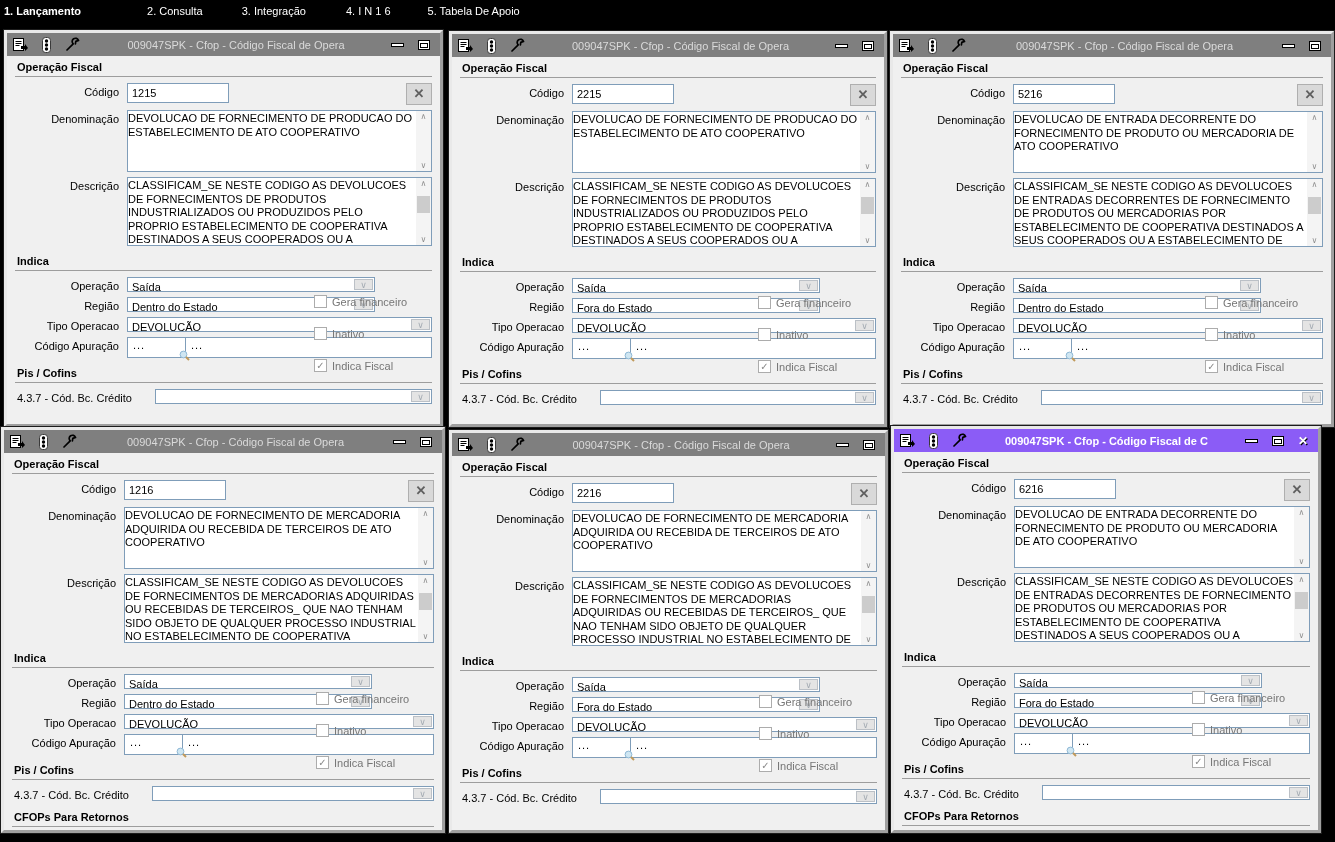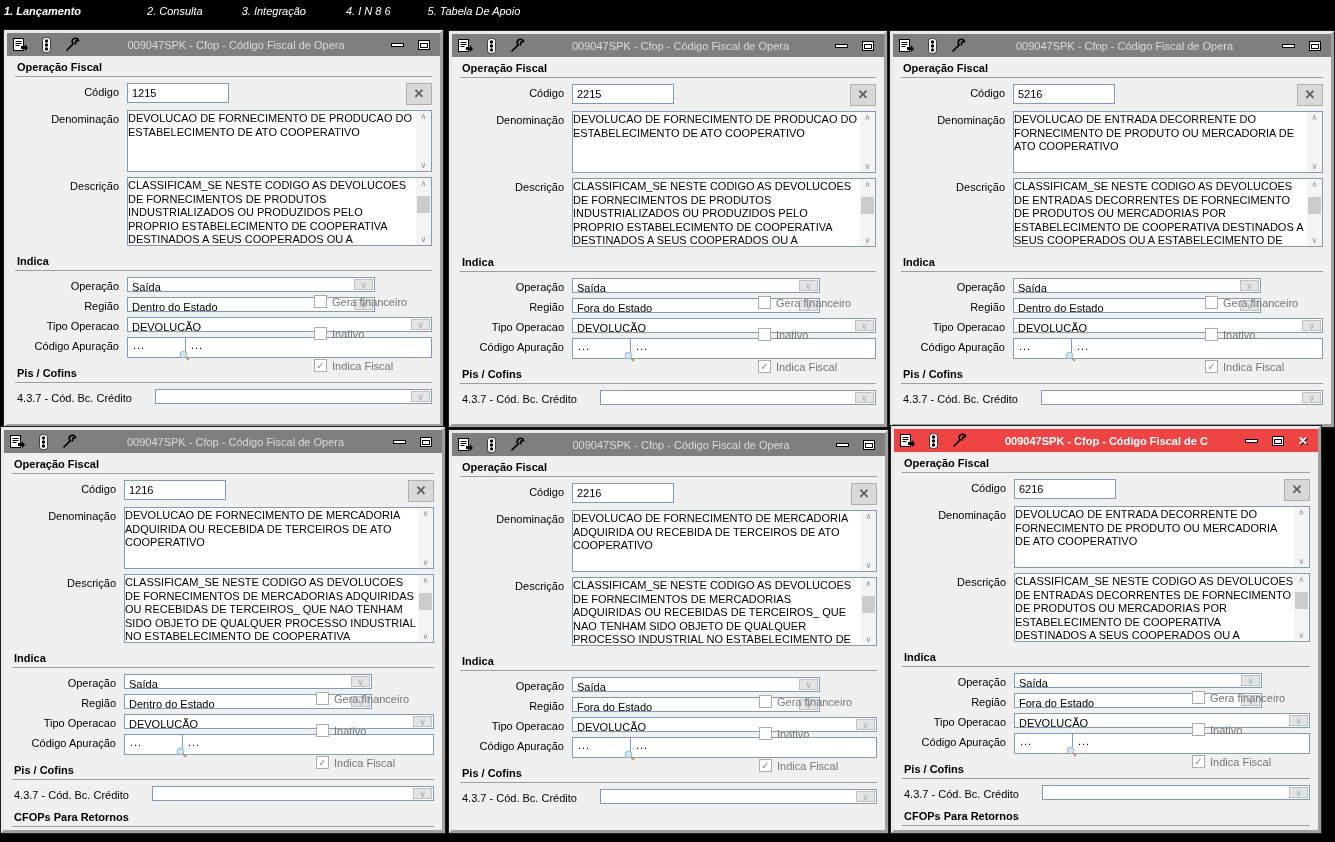--- a/index.html
+++ b/index.html
@@ -2,39 +2,39 @@
 <html><head>
 <meta charset="utf-8">
 <style>
   * { margin:0; padding:0; box-sizing:border-box; }
   html,body { width:1335px; height:842px; background:#000; overflow:hidden;
     font-family:"Liberation Sans", sans-serif; font-size:11px; color:#000; }
 
   
   .menubar { position:absolute; left:0; top:0; width:100%; height:22px;
     background:#000; display:flex; align-items:center; color:#fff; }
-  .menu-item { padding:0 2px; white-space:nowrap; cursor:default;font-style:italic; }
+  .menu-item { padding:0 2px; white-space:nowrap; cursor:default; }
   .mi0 { margin-left:2px; font-weight:bold; }
   .mi1 { margin-left:62px; } .mi2 { margin-left:35px; }
   .mi3 { margin-left:36px; } .mi4 { margin-left:33px; }
 
   
   .mdi-window { position:absolute; background:#F0F0F0;
     border:3px solid #E9E9E9; border-right-color:#9F9F9F; border-bottom-color:#9F9F9F;
     outline:1px solid #1c1c1c; overflow:hidden; }
   .w0 { left:4px;   top:30px;  width:439px; height:397px; }
   .w1 { left:449px; top:31px;  width:438px; height:396px; }
   .w2 { left:890px; top:31px;  width:444px; height:396px; }
   .w3 { left:1px;   top:427px; width:444px; height:406px; }
   .w4 { left:449px; top:430px; width:439px; height:403px; }
   .w5 { left:891px; top:426px; width:430px; height:407px; }
 
   .titlebar { height:23px; background:#7F7F7F; display:flex; align-items:center;
     padding:0 6px; }
-  .mdi-window[data-state="active"] .titlebar { background:#ef4444;justify-content:flex-end; }
+  .mdi-window[data-state="active"] .titlebar { background:#8b5cf6;justify-content:flex-end; }
   .tb-icons { display:flex; align-items:center; gap:13px; margin-right:4px; }
   .tbi { display:flex; align-items:center; cursor:pointer; }
   .tb-title { flex:1; text-align:center; color:#DADADA; white-space:nowrap;
     overflow:hidden; }
   .mdi-window[data-state="active"] .tb-title { color:#fff; font-weight:bold; }
   .tb-buttons { display:flex; align-items:center; gap:14px; margin-left:4px;
     margin-right:4px; }
   .btn-min,.btn-max { display:flex; align-items:center; cursor:pointer; }
   .min-glyph { width:13px; height:4px; background:#fff; border:1px solid #000; }
   .max-glyph { width:12px; height:10px; background:#fff; border:1px solid #000;
@@ -106,21 +106,21 @@
   .win-footer { font-weight:bold; padding:5px 0 3px 2px;
     border-bottom:1px solid #9D9D9D; margin-top:1px; }
 </style>
 </head>
 <body>
 
 <div class="menubar">
   <span class="menu-item mi0">1. Lançamento</span>
   <span class="menu-item mi1">2. Consulta</span>
   <span class="menu-item mi2">3. Integração</span>
-  <span class="menu-item mi3">4. I N  8 6</span>
+  <span class="menu-item mi3">4. I N  1 6</span>
   <span class="menu-item mi4">5. Tabela De Apoio</span>
 </div>
 
 <div id="windows">
     <div class="mdi-window w0" data-state="inactive">
     <div class="titlebar">
       <span class="tb-icons">
         <span class="tbi">
           <svg width="15" height="14" viewBox="0 0 15 14">
             <rect x="0.5" y="0.5" width="10" height="12" fill="#fff" stroke="#000"></rect>

